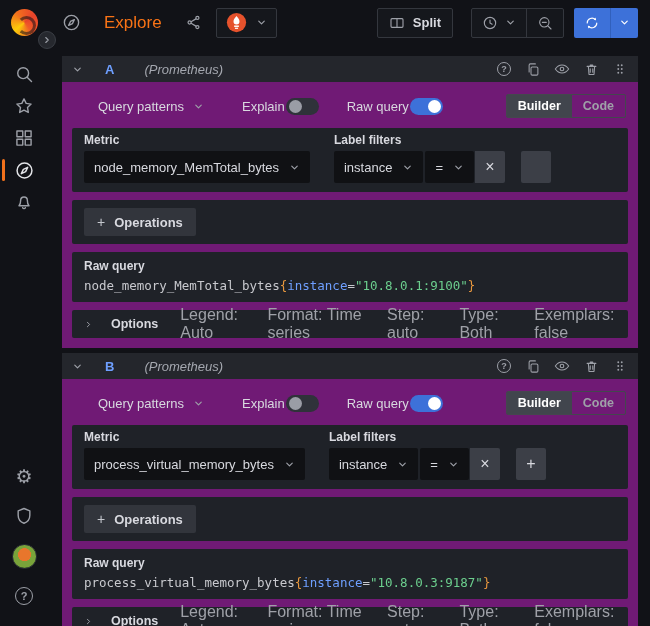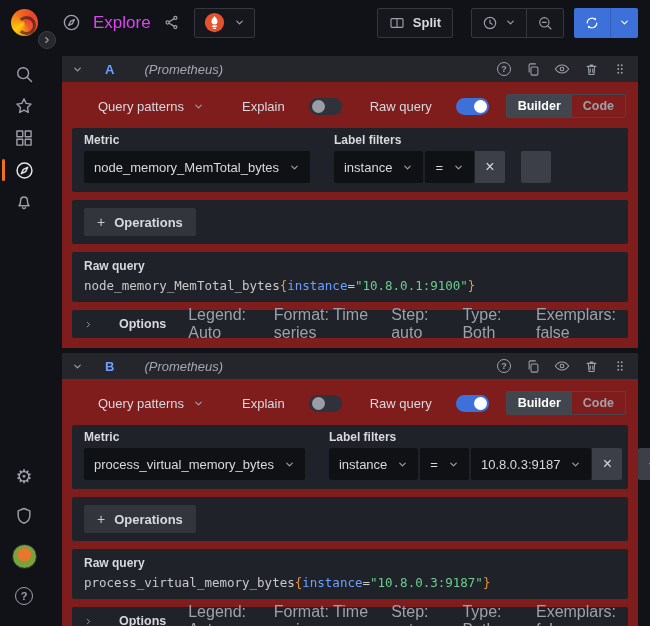--- a/index.html
+++ b/index.html
@@ -57,21 +57,21 @@
     width: 25px; height: 25px; border-radius: 50%;
     background: radial-gradient(circle at 50% 42%, #e8762c 0 36%, #79a33a 38% 72%, #4e7b27 74% 100%);
     border: 1px solid #2c2f36;
   }
 
   
   .topbar {
     position: absolute; left: 48px; top: 0; width: 602px; height: 45px;
     display: flex; align-items: center; padding: 0 12px 0 14px;
   }
-  .page-title { font-size: 17px; font-weight: 500; color: #d946ef; margin: 0 12px; }
+  .page-title { font-size: 17px; font-weight: 500; color: #f97316; margin: 0 23px; }
   .ds-picker {
     margin-left: 14px; height: 30px; border: 1px solid #34373e; border-radius: 2px;
     display: flex; align-items: center; gap: 9px; padding: 0 9px; cursor: pointer; background: #15171c;
   }
   .prom-icon { width: 21px; height: 21px; display: block; }
   .tb-right { margin-left: auto; display: flex; align-items: center; }
   .tb-btn {
     height: 30px; display: inline-flex; align-items: center; gap: 8px; padding: 0 11px;
     background: #15171c; border: 1px solid #34373e; border-radius: 2px;
     color: #d8d9df; font-size: 13px; font-weight: 700; cursor: pointer;
@@ -96,25 +96,25 @@
   .panel { margin-bottom: 5px; }
   .q-header {
     height: 26px; background: #24262c; display: flex; align-items: center; padding: 0 10px;
     cursor: default;
   }
   .q-collapse { display: flex; align-items: center; cursor: pointer; }
   .ref-id { color: #6e9fff; font-weight: 700; font-size: 13px; margin-left: 22px; }
   .ds-name { color: #a5a8b0; font-style: italic; font-size: 13px; margin-left: 30px; }
   .q-actions { margin-left: auto; display: flex; align-items: center; gap: 13px; }
   .q-actions .act { width: 16px; height: 16px; display: flex; align-items: center; justify-content: center; cursor: pointer; }
-  .q-body { background: #7f1d1d; padding: 6px 10px 10px; }
+  .q-body { background: #701a75; padding: 6px 10px 10px; }
 
   .patterns-row { height: 32px; display: flex; align-items: center; margin: 2px 2px 6px 26px; }
   .link-drop { display: flex; align-items: center; gap: 9px; cursor: pointer; color: #d8d9df; font-size: 13px; font-weight: 500; }
-  .toggle-group { display: flex; align-items: center; gap: 24px; }
+  .toggle-group { display: flex; align-items: center; gap: 1px; }
   .toggle-label { font-size: 13px; color: #d8d9df; }
   .toggle { width: 33px; height: 17px; border-radius: 9px; position: relative; cursor: pointer; }
   .toggle.off { background: #2f323a; }
   .toggle.on  { background: #3d71d9; }
   .toggle .knob { position: absolute; top: 2px; width: 13px; height: 13px; border-radius: 50%; }
   .toggle.off .knob { left: 3px; background: #9a9da6; }
   .toggle.on  .knob { right: 2px; background: #ffffff; }
   .seg-control { margin-left: auto; display: flex; border: 1px solid #44474e; border-radius: 2px; overflow: hidden; }
   .seg { padding: 4px 11px; font-size: 12.5px; font-weight: 700; color: #9fa1a8; cursor: pointer; background: transparent; }
   .seg.selected { background: #41454d; color: #ffffff; }
@@ -146,21 +146,21 @@
   .plus-glyph { font-size: 14px; font-weight: 400; color: #c5c8ce; }
 
   .raw-box { padding: 7px 12px 9px; }
   .raw-title { font-size: 12px; font-weight: 700; color: #d8d9df; margin-bottom: 5px; }
   .raw-code { font-family: "DejaVu Sans Mono", monospace; font-size: 12.5px; letter-spacing: 0; color: #c8c9ce; }
   .tok-brace { color: #e9983e; }
   .tok-label { color: #6e9fff; }
   .tok-val { color: #6ccf8e; }
 
   .options-row { height: 28px; display: flex; align-items: center; padding: 0 12px; gap: 22px; }
-  .opt-toggle { display: flex; align-items: center; gap: 26px; cursor: pointer; }
+  .opt-toggle { display: flex; align-items: center; gap: 18px; cursor: pointer; }
   .opt-title { font-size: 12.5px; font-weight: 700; color: #d8d9df; }
   .opt-stat { font-size: 16px; color: #9fa1a8; }
   .gear-glyph { font-size: 19px; color: #9da0a8; line-height: 1; }
 </style>
 </head>
 <body>
 
 <div class="app">
 
   <div class="sidebar">
@@ -527,26 +527,20 @@
                 <svg class="ic chev" viewBox="0 0 16 16">
                     <path d="M4 6l4 4 4-4"></path>
                   </svg>
               </div>
               <div class="sel">
                 <span>=</span>
                 <svg class="ic chev" viewBox="0 0 16 16">
                     <path d="M4 6l4 4 4-4"></path>
                   </svg>
               </div>
-              <div class="sel">
-                <span>10.8.0.3:9187</span>
-                <svg class="ic chev" viewBox="0 0 16 16">
-                    <path d="M4 6l4 4 4-4"></path>
-                  </svg>
-              </div>
               <button class="sq-btn close-btn">
                   <span>×</span>
                 </button>
               <button class="sq-btn add-filter-btn">
                   <span>+</span>
                 </button>
             </div>
           </div>
         </div>
         <div class="box ops-box">

